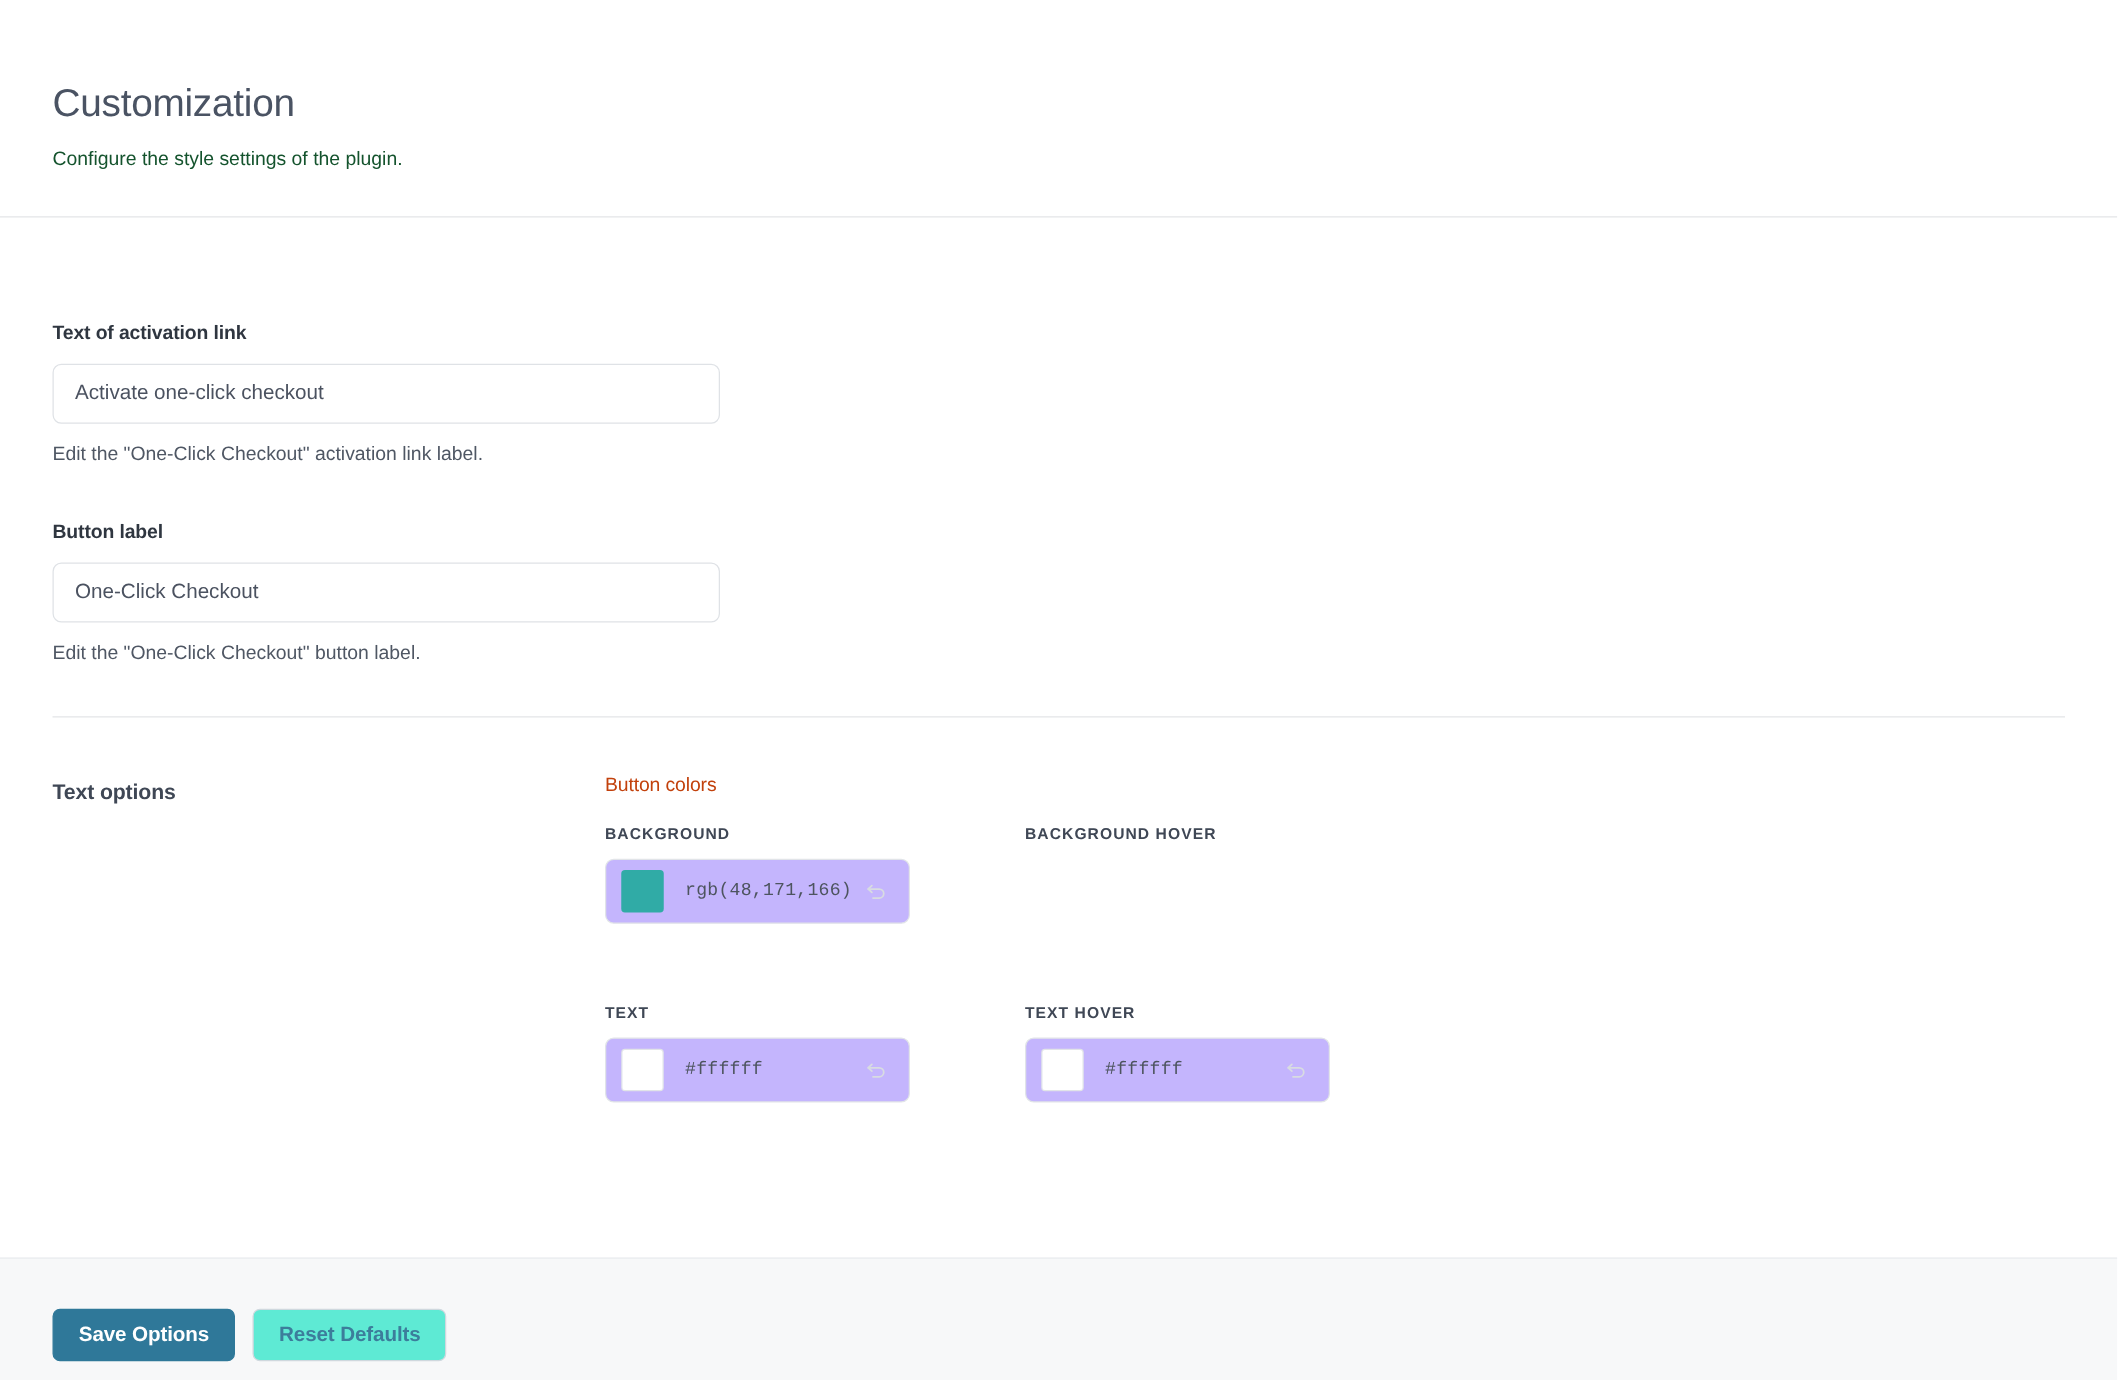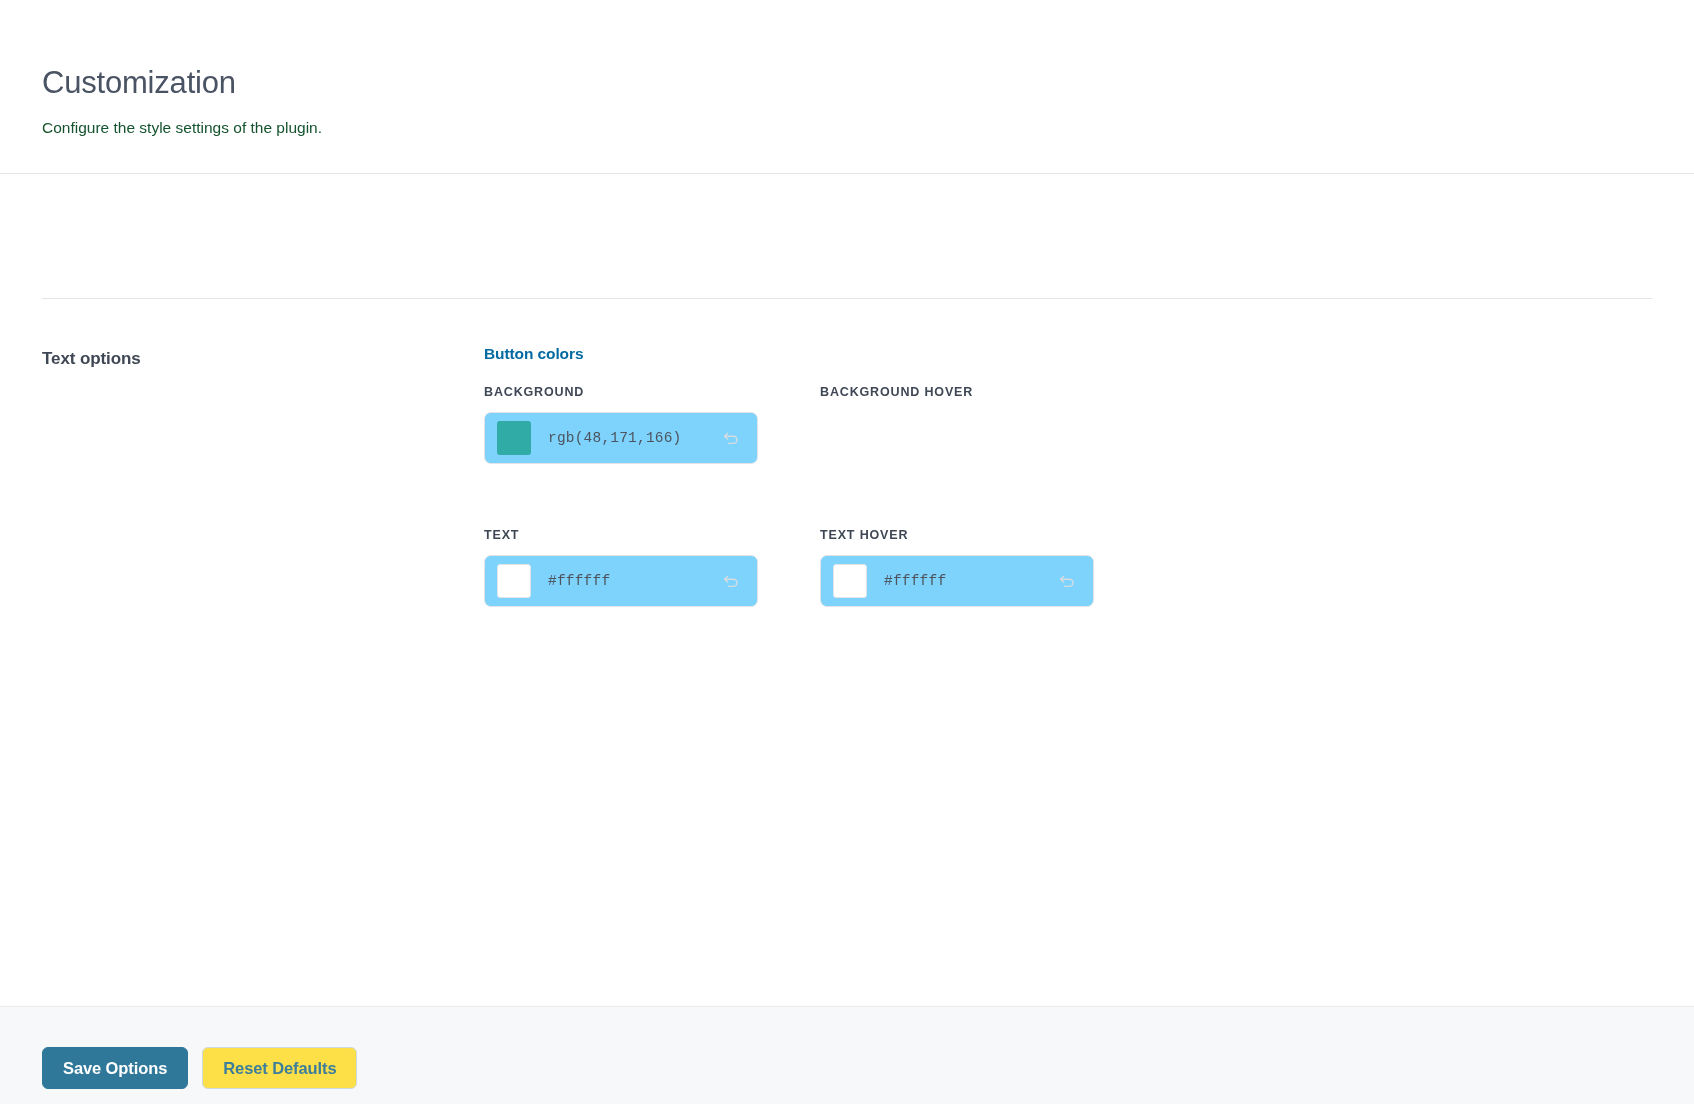--- a/index.html
+++ b/index.html
@@ -109,22 +109,22 @@
   .field-help {
     margin-top: 14px;
     font-size: 15.5px;
     color: #4f5764;
     line-height: 1.4;
   }
 
   
   .color-block-title {
     font-size: 15.5px;
-    font-weight: 700;
-    color: #0369a1;
+    font-weight: 400;
+    color: #c2410c;
     margin-bottom: 22px;
     letter-spacing: -0.1px;
   }
 
   .color-grid {
     display: grid;
     grid-template-columns: 300px 300px;
     column-gap: 0px;
     row-gap: 0px;
     gap: 36px;
@@ -138,23 +138,23 @@
     letter-spacing: 0.85px;
     color: #3f4755;
     text-transform: uppercase;
     margin-bottom: 13px;
   }
 
   .color-control {
     position: relative;
     display: flex;
     align-items: center;
-    width: 274px;
+    width: 244px;
     height: 52px;
-    background: #7dd3fc;
+    background: #c4b5fd;
     border: 1px solid #e1e4e8;
     border-radius: 7px;
     padding: 0 12px;
     cursor: pointer;
   }
 
   .color-swatch {
     width: 34px;
     height: 34px;
     border-radius: 3px;
@@ -210,38 +210,53 @@
     line-height: 40px;
     cursor: pointer;
     white-space: nowrap;
   }
   .btn-primary {
     background: #2f7899;
     border: 1px solid #2f7899;
     color: #ffffff;
   }
   .btn-secondary {
-    background: #fde047;
+    background: #5eead4;
     border: 1px solid #cfd8de;
     color: #3c7d9b;
   }
 </style>
 </head>
 <body>
 
 <div class="page">
 
   <div class="page-header">
     <h1 class="page-title">Customization</h1>
     <p class="page-subtitle">Configure the style settings of the plugin.</p>
   </div>
 
   <div class="body-scroll">
 
     <div class="section section-label-options">
+      <div class="section-fields-col">
+
+        <div class="field-group">
+          <label class="field-label">Text of activation link</label>
+          <input class="text-input" type="text" value="Activate one-click checkout" style="">
+          <div class="field-help">Edit the "One-Click Checkout" activation link label.</div>
+        </div>
+
+        <div class="field-group">
+          <label class="field-label">Button label</label>
+          <input class="text-input" type="text" value="One-Click Checkout" style="">
+          <div class="field-help">Edit the "One-Click Checkout" button label.</div>
+        </div>
+
+      </div>
     </div>
 
     <div class="section-divider"></div>
 
     <div class="section section-color-options">
       <div class="section-label-col">
         <h2 class="section-title">Text options</h2>
       </div>
       <div class="section-fields-col">
 

